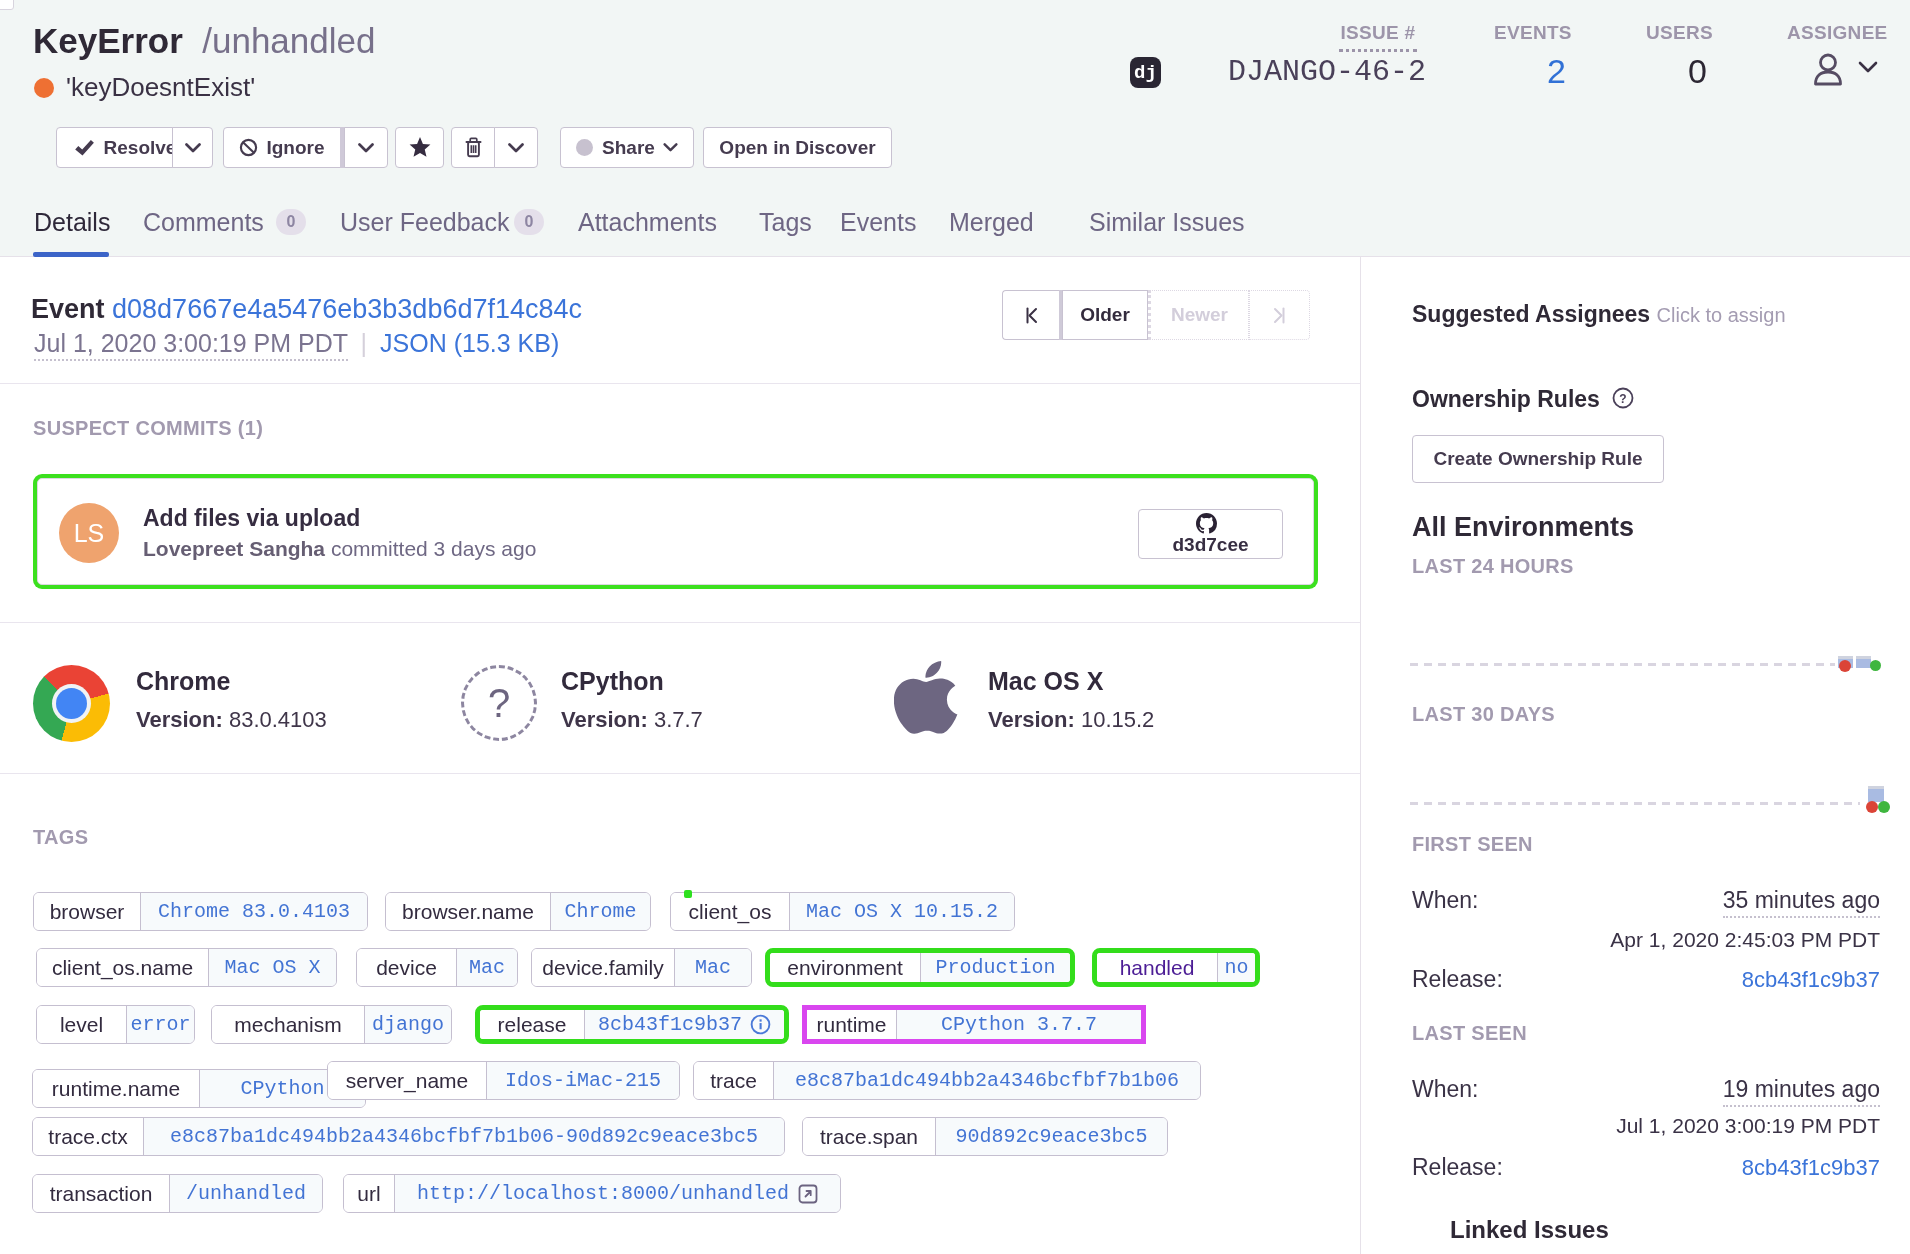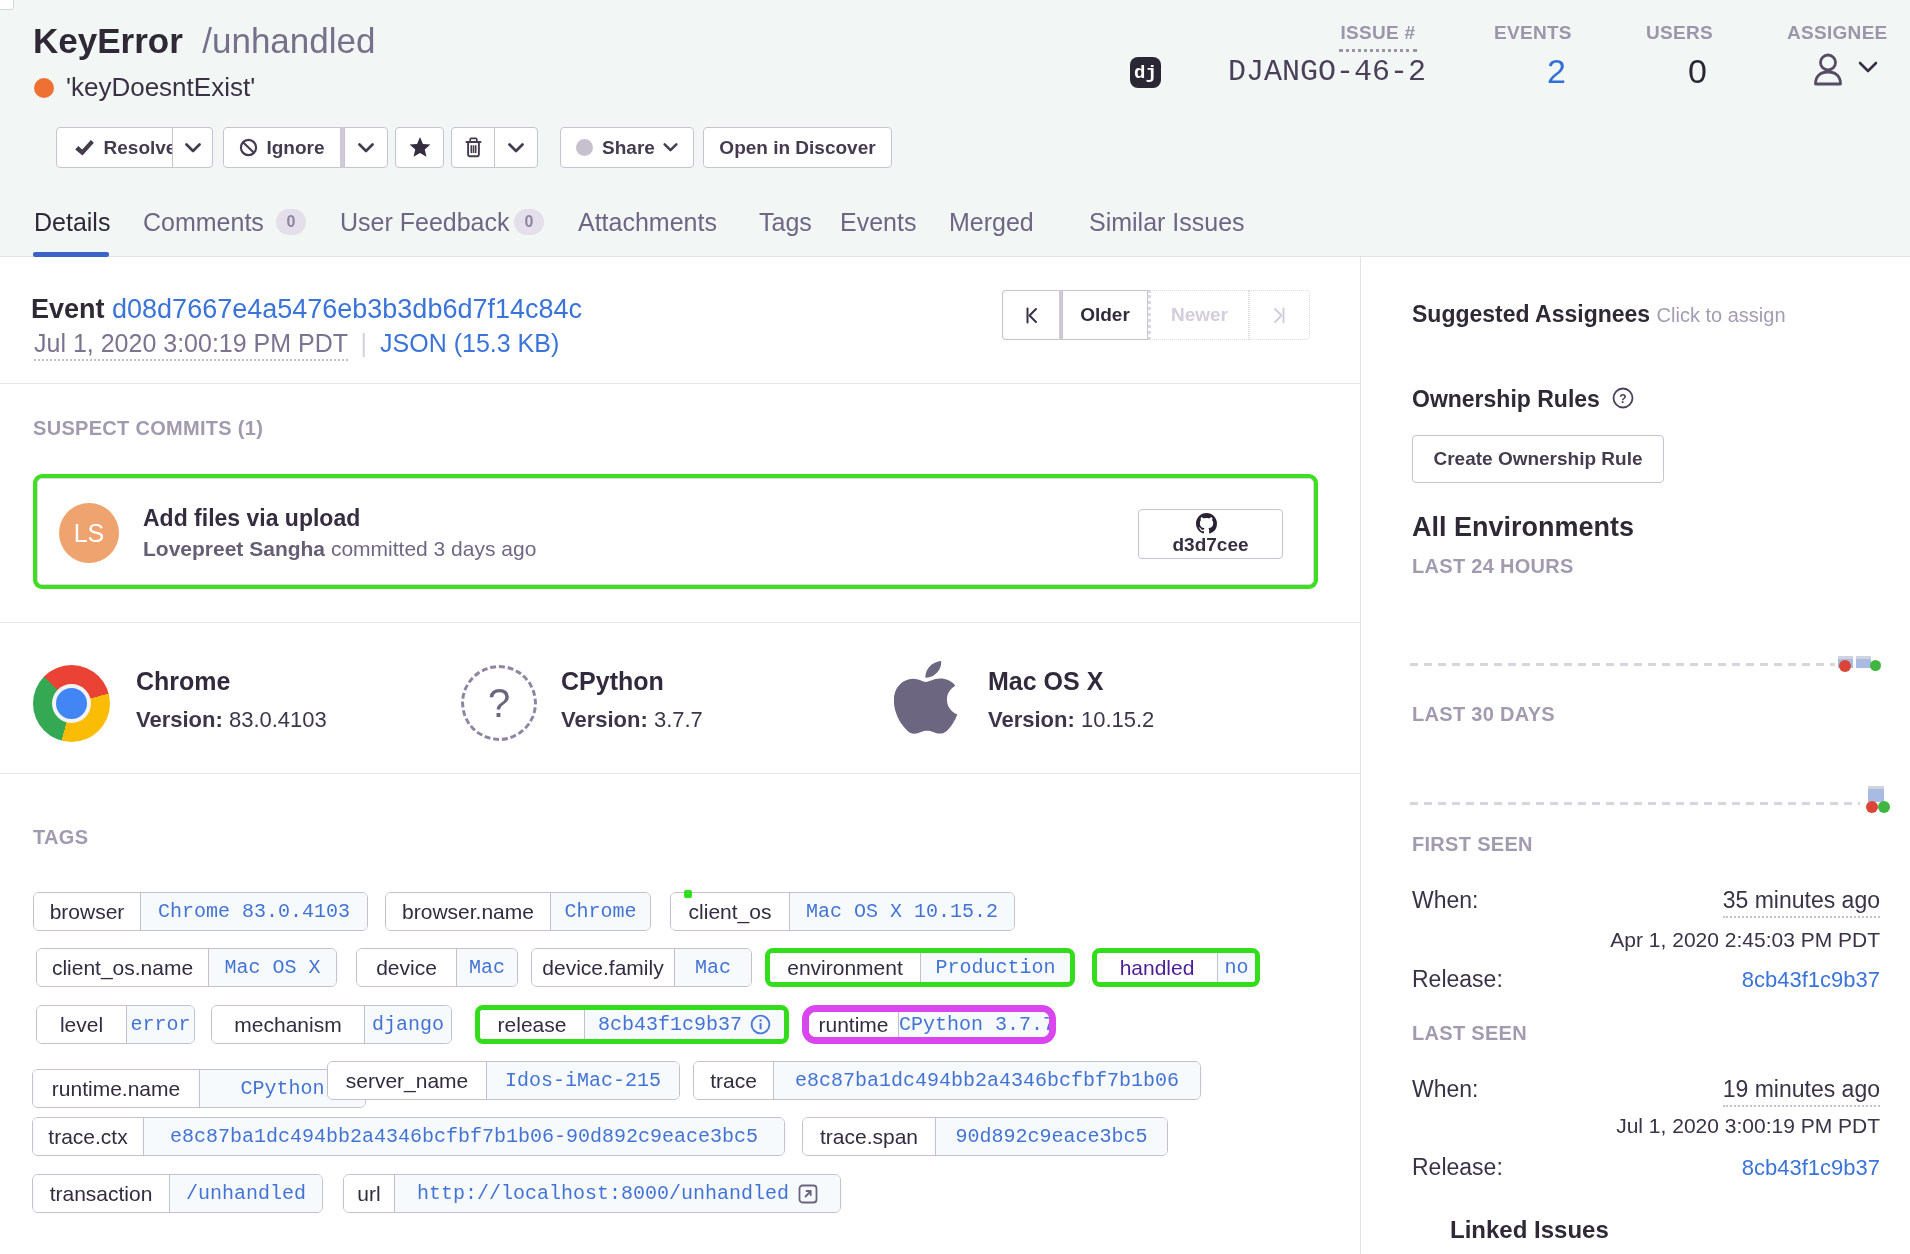--- a/index.html
+++ b/index.html
@@ -236,21 +236,21 @@
   <div style="width:104px;background:#fff;display:flex;align-items:center;justify-content:center;font-size:21px;color:#332b3f;flex:none;">release</div>
   <div style="flex:1;background:#f7fafc;border-left:1px solid #c5bfd0;display:flex;align-items:center;justify-content:center;">
       <span class="mono" style="font-size:20px;color:#4374d4;white-space:nowrap;">8cb43f1c9b37</span>
       <svg style="margin-left:8px;flex:none;" width="21" height="21" viewBox="0 0 22 22">
         <circle cx="11" cy="11" r="9.3" stroke="#4a79d8" stroke-width="2" fill="none"></circle>
         <rect x="10" y="9.5" width="2.2" height="6.5" fill="#4a79d8"></rect>
         <rect x="10" y="5.6" width="2.2" height="2.4" fill="#4a79d8"></rect>
       </svg>
     </div>
 </div>
-<div class="abs" style="left:802px;top:1005px;width:254px;height:39px;border:7px solid #d946ef;border-radius:14px;display:flex;overflow:hidden;">
+<div class="abs" style="left:802px;top:1005px;width:344px;height:39px;border:5px solid #d946ef;border-radius:0;display:flex;overflow:hidden;">
   <div style="width:89px;background:#fff;display:flex;align-items:center;justify-content:center;font-size:21px;color:#332b3f;flex:none;">runtime</div>
   <div style="flex:1;background:#f7fafc;border-left:1px solid #c5bfd0;display:flex;align-items:center;justify-content:center;">
       <span class="mono" style="font-size:20px;color:#4374d4;white-space:nowrap;">CPython 3.7.7</span>
     </div>
 </div>
 <div class="abs" style="left:32px;top:1061px;width:334px;height:39px;border:1px solid #c5bfd0;border-radius:6px;display:flex;overflow:hidden;margin-top:8px;">
   <div style="width:166px;background:#fff;display:flex;align-items:center;justify-content:center;font-size:21px;color:#332b3f;flex:none;">runtime.name</div>
   <div style="flex:1;background:#f7fafc;border-left:1px solid #c5bfd0;display:flex;align-items:center;justify-content:center;">
       <span class="mono" style="font-size:20px;color:#4374d4;white-space:nowrap;">CPython</span>
     </div>

